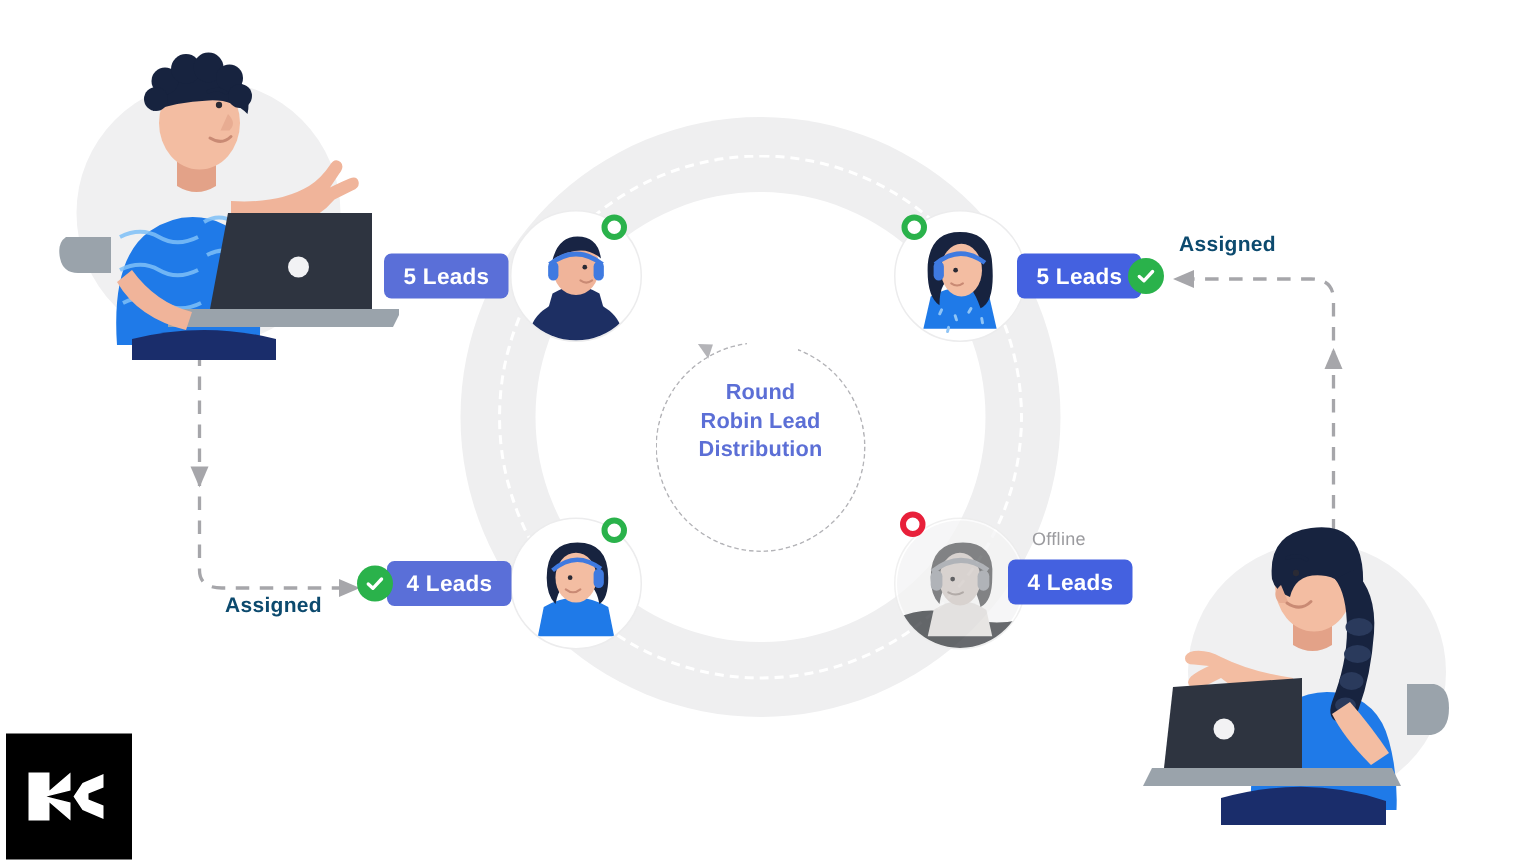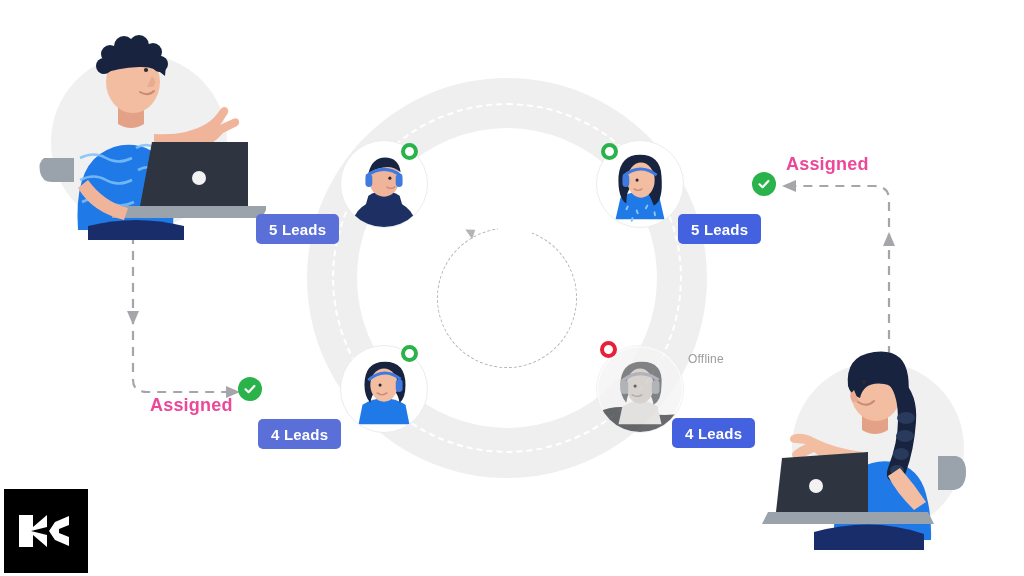--- a/index.html
+++ b/index.html
@@ -107,21 +107,20 @@
     height:30px;
     padding:0 13px;
     border-radius:5px;
     color:#ffffff;
     font-weight:bold;
     font-size:15px;
     display:flex;align-items:center;
     letter-spacing:.2px;
     z-index:6;
     white-space:nowrap;
-    margin-top:45px;
   }
   .bg-tl{left:256px;top:169px;background:#5a6fd8;}
   .bg-tr{left:678px;top:169px;background:#4461e0;}
   .bg-bl{left:258px;top:374px;background:#5a6fd8;}
   .bg-br{left:672px;top:373px;background:#4461e0;}
 
   .check{
     position:absolute;
     width:24px;height:24px;
     border-radius:50%;
@@ -139,23 +138,23 @@
     color:#9b9b9f;
     font-size:12px;
     font-weight:normal;
     letter-spacing:.2px;
     z-index:6;
   }
 
   
   .assigned{
     position:absolute;
-    color:#ec4899;
+    color:#0c4a6e;
     font-weight:bold;
-    font-size:18px;
+    font-size:14px;
     letter-spacing:.2px;
     z-index:6;
   }
   .as-left{left:150px;top:395px;}
   .as-right{left:786px;top:154px;}
 
   
   .flow{position:absolute;left:0;top:0;width:1024px;height:576px;
         pointer-events:none;overflow:visible;}
 
@@ -179,20 +178,25 @@
 
 <div class="stage">
 
   <div class="donut"></div>
   <div class="donut-dash"></div>
   <div class="donut-hole"></div>
   <div class="inner-dash"></div>
   <div class="inner-dash-mask"></div>
   <div class="inner-arrow"></div>
 
+  <div class="center-label">
+    <div>Round</div>
+    <div>Robin Lead</div>
+    <div>Distribution</div>
+  </div>
 
   <svg class="flow" viewBox="0 0 1024 576">
 
     <path d="M133,235 L133,380 Q133,392 148,392 L232,392" fill="none" stroke="#a6a6aa" stroke-width="2.2" stroke-dasharray="9,7"></path>
     <polygon points="133,325 127,311 139,311" fill="#a6a6aa"></polygon>
     <polygon points="240,392 226,386 226,398" fill="#a6a6aa"></polygon>
 
     <path d="M889,355 L889,200 Q889,186 874,186 L790,186" fill="none" stroke="#a6a6aa" stroke-width="2.2" stroke-dasharray="9,7"></path>
     <polygon points="889,232 883,246 895,246" fill="#a6a6aa"></polygon>
     <polygon points="782,186 796,180 796,192" fill="#a6a6aa"></polygon>

